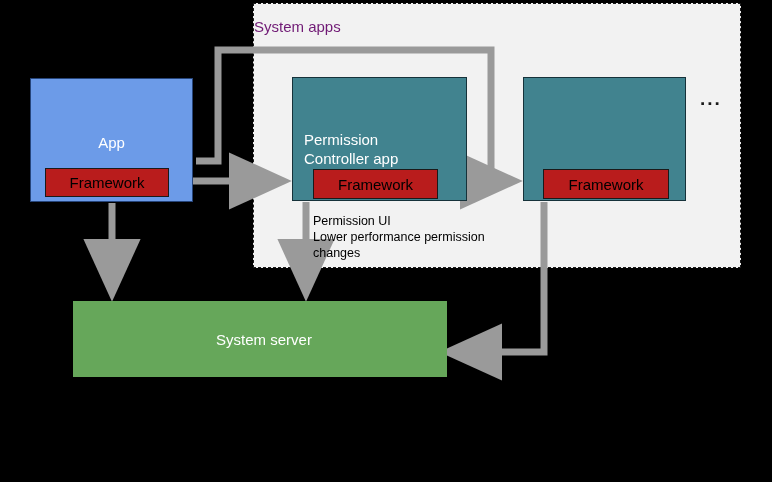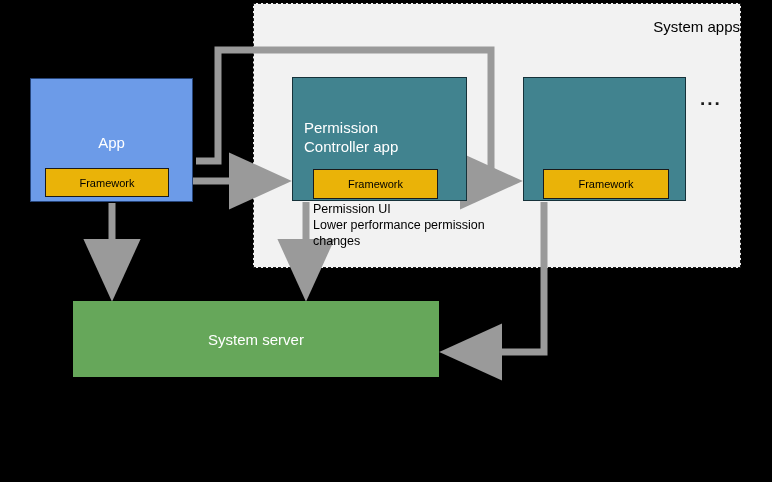--- a/index.html
+++ b/index.html
@@ -31,23 +31,23 @@
     height: 265px;
     background: #F2F2F2;
     border: 1px dashed #1a1a1a;
     box-sizing: border-box;
   }
   .sysapps-title {
     position: absolute;
     left: 0;
     top: 14px;
     width: 100%;
-    text-align: right;
-    font-size: 15px;
-    color: #000000;
+    text-align: left;
+    font-size: 15px;
+    color: #701a75;
   }
   .ellipsis-dots {
     position: absolute;
     left: 700px;
     top: 89px;
     font-size: 19px;
     font-weight: bold;
     letter-spacing: 2px;
     color: #1a1a1a;
     line-height: 1;
@@ -93,24 +93,24 @@
     position: absolute;
     left: 11px;
     top: 40px;
     right: 8px;
     font-size: 15px;
     color: #FFFFFF;
     line-height: 19px;
   }
   .framework-box {
     position: absolute;
-    background: #eab308;
+    background: #b91c1c;
     border: 1px solid #1a1a1a;
     box-sizing: border-box;
-    font-size: 11px;
+    font-size: 15px;
     color: #000000;
     display: flex;
     align-items: center;
     justify-content: center;
   }
   .framework-box.app-fw {
     left: 14px;
     top: 89px;
     width: 124px;
     height: 29px;
@@ -127,34 +127,35 @@
     width: 126px;
     height: 30px;
   }
   .caption {
     position: absolute;
     font-size: 12.5px;
     color: #000000;
     line-height: 16px;
     white-space: pre-line;
   }
-  .caption.pc-cap { left: 313px; top: 201px; width: 215px; }
+  .caption.pc-cap { left: 313px; top: 213px; width: 215px; }
   .caption.pi-cap { left: 555px; top: 213px; width: 190px; }
   .server-box {
     position: absolute;
     left: 73px;
     top: 301px;
     width: 366px;
     height: 76px;
     background: #66A75A;
     display: flex;
     align-items: center;
     justify-content: center;
     font-size: 15px;
     color: #FFFFFF;
+    padding-left: 8px;
   }
 </style>
 </head>
 <body>
 
 <div id="canvas">
 
   <div class="sysapps-container">
     <div class="sysapps-title">System apps</div>
   </div>
@@ -178,21 +179,21 @@
   </svg>
 
   <div class="ellipsis-dots">...</div>
 
   <div class="app-box">
     <div class="app-title">App</div>
     <div class="framework-box app-fw">Framework</div>
   </div>
 
   <div class="svc-box pc">
-    <div class="svc-title" style="white-space: pre-line;">Permission
+    <div class="svc-title" style="white-space: pre-line; margin-top: 12px;">Permission
 Controller app</div>
     <div class="framework-box pc-fw">Framework</div>
   </div>
 
   <div class="svc-box pi">
     <div class="framework-box pi-fw">Framework</div>
   </div>
 
   <div class="caption pc-cap">Permission UI
 Lower performance permission

